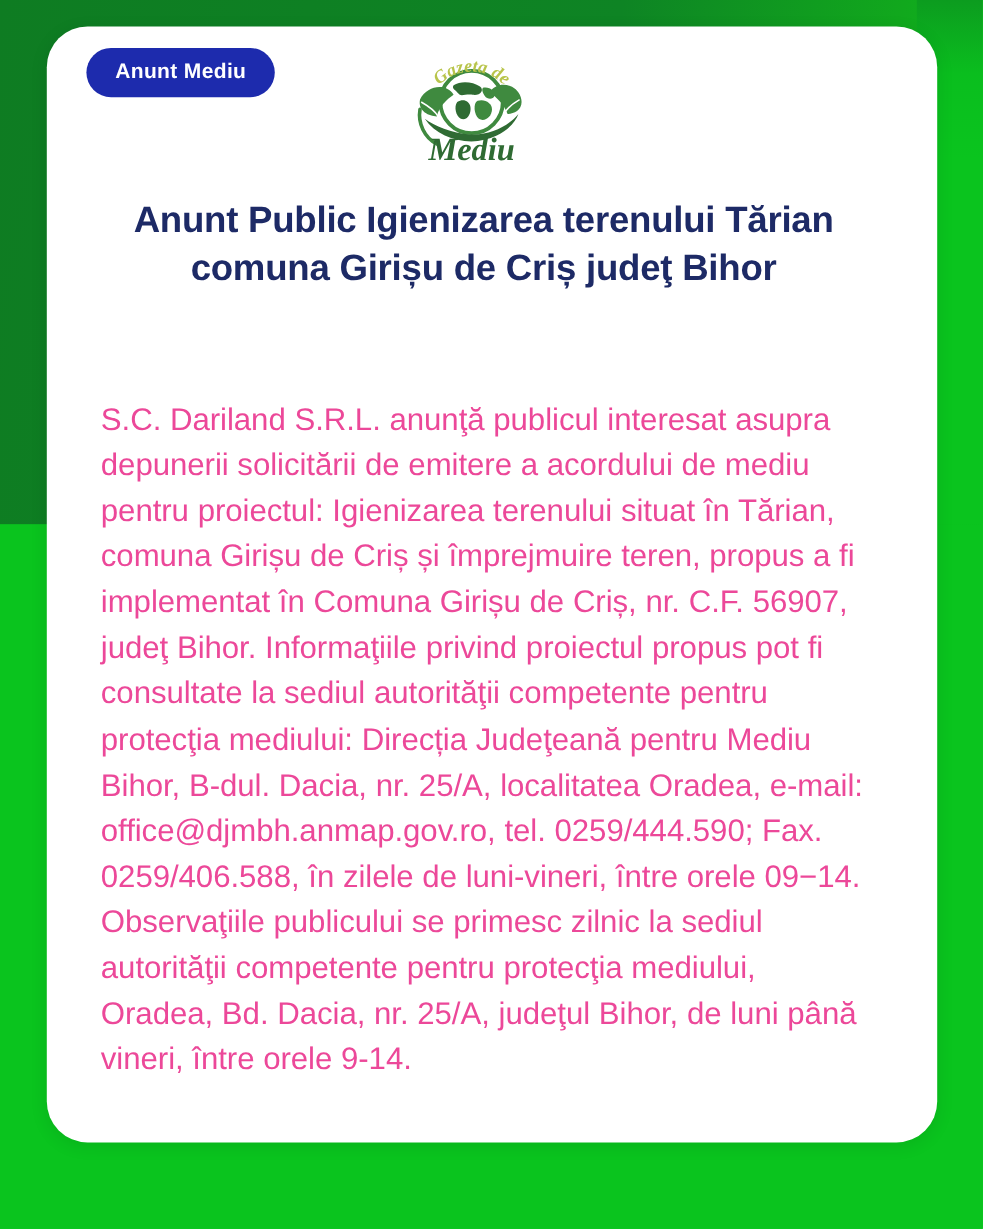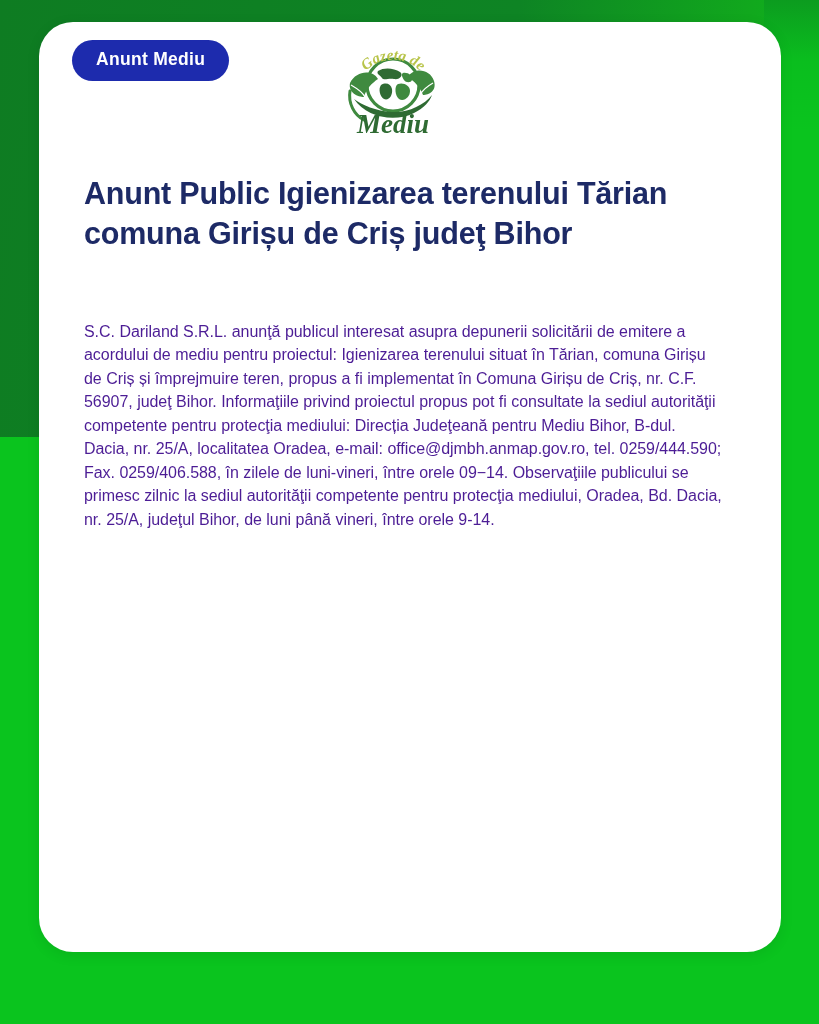--- a/index.html
+++ b/index.html
@@ -93,37 +93,38 @@
     top: 5px;
     width: 118px;
     height: 118px;
   }
   #logo svg { display:block; width:118px; height:118px; }
 
   
   #title {
     position: absolute;
     left: 45px;
-    top: 132px;
+    top: 122px;
     width: 638px;
     color: #1d2a66;
     font-size: 30.5px;
     font-weight: bold;
     line-height: 1.30;
     letter-spacing: -0.2px;
+    text-align: center;
   }
 
   
   #body-text {
     position: absolute;
     left: 45px;
     top: 282px;
     width: 640px;
-    color: #4c1d95;
-    font-size: 16px;
+    color: #ec4899;
+    font-size: 26px;
     line-height: 1.465;
     letter-spacing: -0.05px;
     text-align: left;
     word-spacing: 0.1px;
   }
 </style>
 </head>
 <body>
 
 <div id="backdrop">

